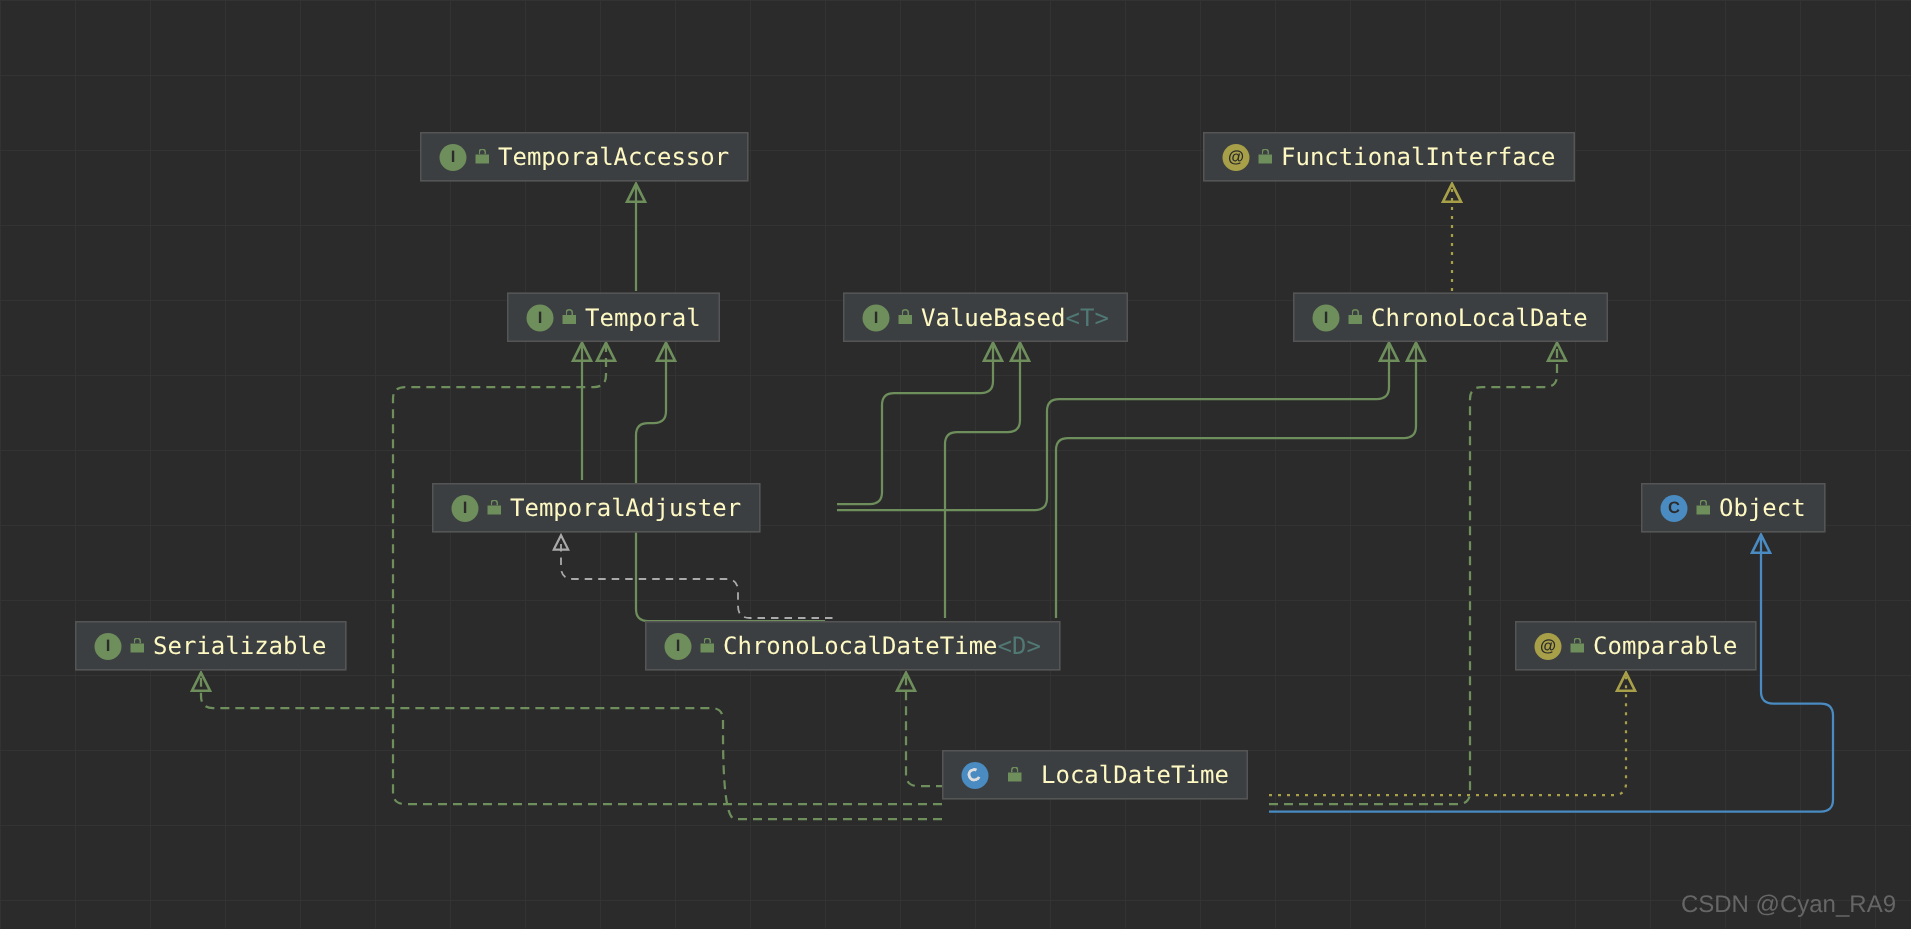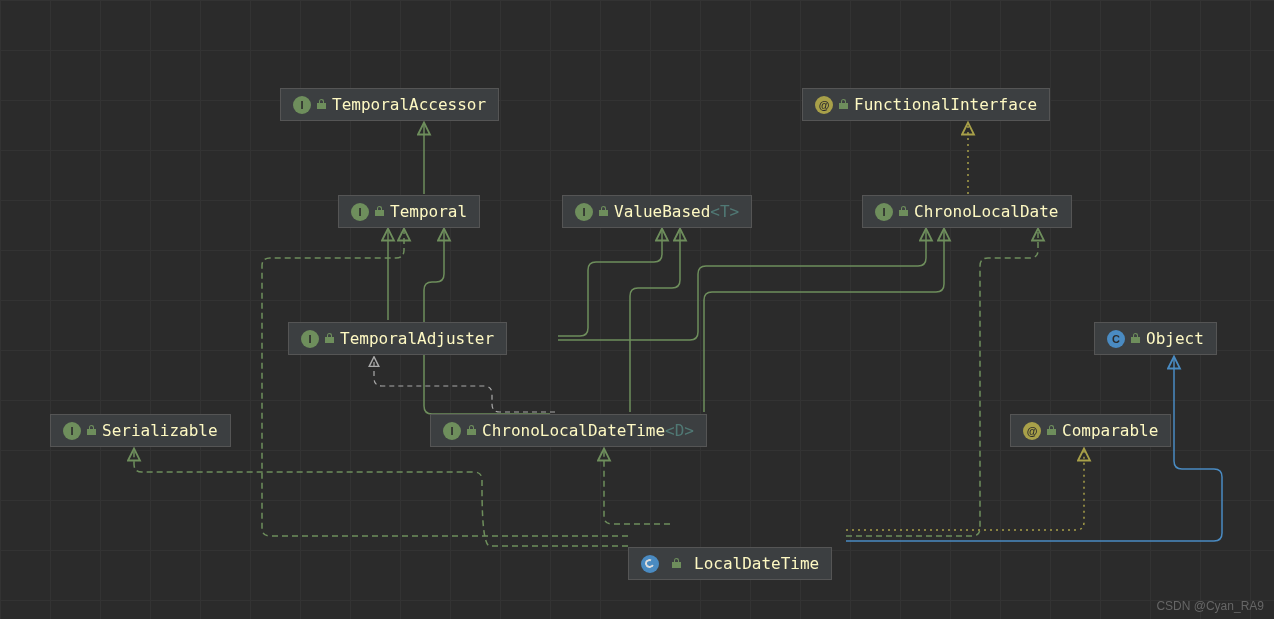--- a/index.html
+++ b/index.html
@@ -78,21 +78,21 @@
     width: 1274px;
     height: 619px;
     z-index: 1;
     pointer-events: none;
   }
   .watermark {
     position: absolute;
     bottom: 6px;
     right: 10px;
     color: #666666;
-    font-size: 12px;
+    font-size: 16px;
     font-family: Arial, sans-serif;
   }
   .circ-arrow {
     position: absolute;
     width: 9px; height: 9px;
     border: 2px solid #ddd;
     border-radius: 50%;
     top: 4px; left: 4px;
     border-right-color: transparent;
     transform: rotate(-20deg);
@@ -195,21 +195,21 @@
   <span class="badge interface">I</span>
   <span class="lock"></span>
   <span><span class="label">ChronoLocalDateTime</span><span class="generic">&lt;D&gt;</span></span>
 </div>
 <div class="node" style="left:1010px; top:414px;">
   <span class="badge annotation">@</span>
   <span class="lock"></span>
   <span class="label">Comparable</span>
 </div>
 
-<div class="node" style="left:628px; top:547px;gap:13px;">
+<div class="node" style="left:628px; top:500px;gap:13px;">
   <span class="badge class" style="position:relative;">
     <span class="circ-arrow"></span>
   </span>
   <span class="lock"></span>
   <span class="label">LocalDateTime</span>
 </div>
 
 <div class="watermark">CSDN @Cyan_RA9</div>
 
 </body></html>

